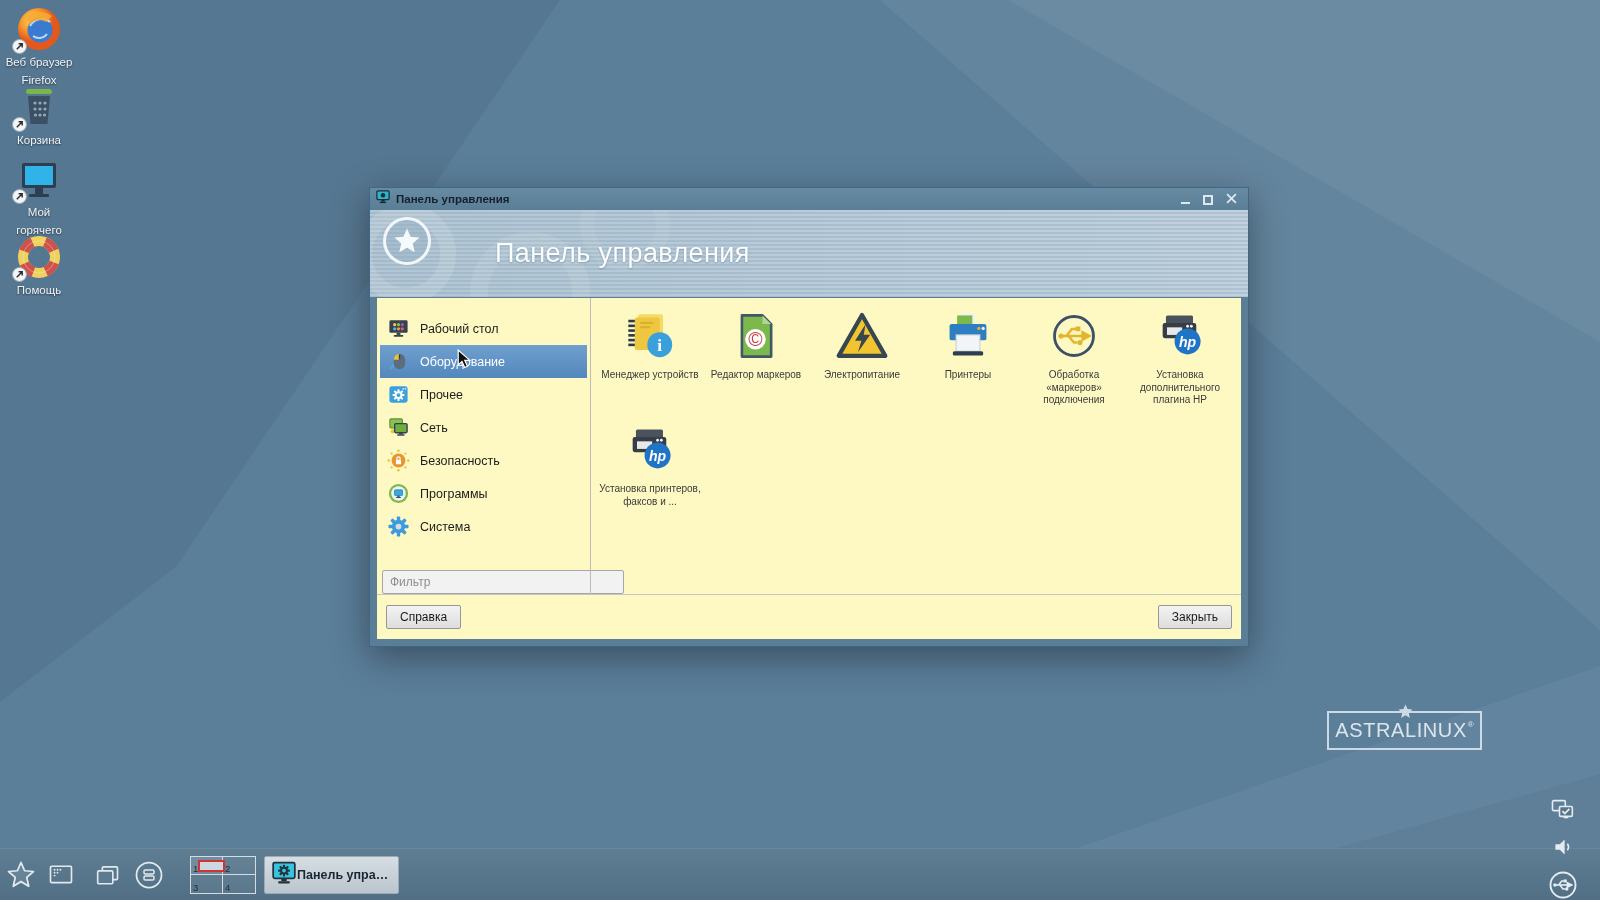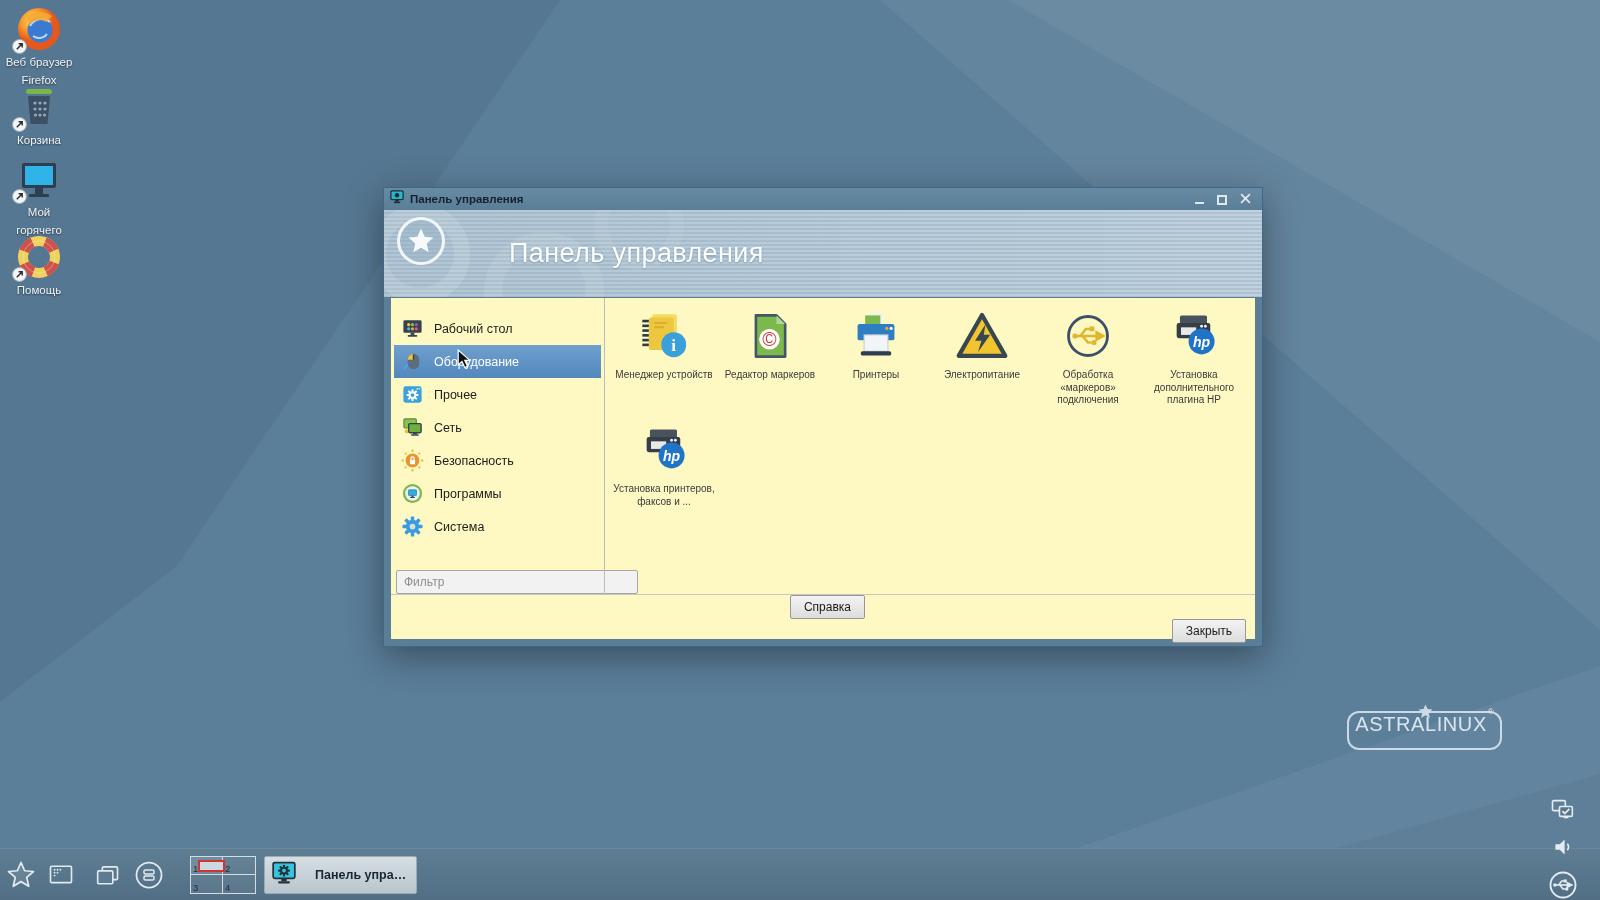--- a/index.html
+++ b/index.html
@@ -14,21 +14,21 @@
   .wp-d { background:rgba(255,255,255,0.05);  clip-path:polygon(58% 100%,100% 74%,100% 100%); }
   .wp-e { background:rgba(0,0,0,0.04);        clip-path:polygon(72% 100%,100% 86%,100% 100%); }
 
   
   .dicon { position:absolute; left:0; width:78px; text-align:center; cursor:default; }
   .dicon .ic { position:relative; width:46px; height:46px; margin:0 auto; }
   .dicon .lbl { color:#eef3f7; font-size:11.5px; line-height:15px; text-shadow:0 1px 2px rgba(0,0,0,.55); margin-top:3px; }
   .badge { position:absolute; left:-4px; bottom:-2px; width:15px; height:15px; background:#f2f4f6; border-radius:50%; border:1px solid #9aa7b0; display:flex; align-items:center; justify-content:center; }
 
   
-  .window { position:absolute; left:383px; top:187px; width:880px; height:460px;
+  .window { position:absolute; left:369px; top:187px; width:880px; height:460px;
             background:#5b7e97; border:1px solid #3f6787; box-shadow:0 10px 34px rgba(0,0,0,.38); }
   .titlebar { height:22px; display:flex; align-items:center; padding:0 6px;
               background:linear-gradient(180deg,#678ba3 0,#5b7e97 100%); }
   .titlebar .wt { font-size:11.5px; font-weight:bold; color:#15212c; margin-left:6px; flex:1; }
   .wcontrols { display:flex; align-items:center; gap:9px; margin-right:4px; }
   .wbtn { width:14px; height:14px; display:flex; align-items:flex-end; justify-content:center; cursor:pointer; }
   .glyph-min { width:9px; height:2px; background:#dfe8ee; margin-bottom:2px; }
   .glyph-max { width:10px; height:10px; border:2px solid #dfe8ee; margin-bottom:1px; }
 
   .banner { position:relative; height:87px; overflow:hidden;
@@ -60,49 +60,49 @@
             font-family:"Liberation Sans",sans-serif; }
   .filter::placeholder { color:#8f8f8f; }
   .vdivider { position:absolute; left:213px; top:0; bottom:45px; width:1px; background:#bcbcbc; }
 
   .grid { position:absolute; left:220px; top:10px; width:640px; display:flex; flex-wrap:wrap; }
   .app-item { width:106px; height:114px; display:flex; flex-direction:column; align-items:center; cursor:pointer; }
   .app-icon { height:56px; display:flex; align-items:center; justify-content:center; }
   .app-lbl { margin-top:5px; font-size:10px; line-height:1.25; color:#3a3a3a; text-align:center; max-width:102px; }
 
   .wfooter { position:absolute; left:0; right:0; bottom:0; height:45px; border-top:1px solid #c6c6c6;
-             display:flex; align-items:center;flex-direction:column; }
+             display:flex; align-items:center; }
   .btn { font-family:"Liberation Sans",sans-serif; font-size:12px; color:#1b1b1b; padding:4px 13px;
          background:linear-gradient(180deg,#f3f3f3,#dddddd); border:1px solid #979797; border-radius:2px; cursor:pointer; }
   .btn-help { margin-left:9px; }
   .btn-close { margin-left:auto; margin-right:9px; }
 
   
   .astra { position:absolute; left:1327px; top:711px; width:155px; height:39px;
-           border:2px solid rgba(215,227,236,.9); border-radius:12px;
-           display:flex; align-items:flex-start; justify-content:center;margin-left:20px; }
+           border:2px solid rgba(215,227,236,.9); border-radius:0;
+           display:flex; align-items:center; justify-content:center; }
   .astra .atext { color:#dbe5ed; font-size:20px; letter-spacing:.6px; font-weight:500; }
   .astra .areg { color:#dbe5ed; font-size:8px; vertical-align:top; margin-left:1px; transform:translateY(-6px); display:inline-block; }
   .astra .astar { position:absolute; left:50%; top:-10px; transform:translateX(-8px); }
 
   
   .taskbar { position:absolute; left:0; bottom:0; width:1600px; height:52px;
              background:linear-gradient(180deg,#5e7e94,#516e84); border-top:1px solid rgba(255,255,255,.16);
              display:flex; align-items:center; }
   .tb-icon { width:34px; height:34px; display:flex; align-items:center; justify-content:center; cursor:pointer; }
   .pager { position:relative; margin-left:24px; width:66px; height:38px; border:1px solid #d3dce2;
            display:grid; grid-template-columns:1fr 1fr; grid-template-rows:1fr 1fr; cursor:pointer;
            background:rgba(255,255,255,.05); }
   .pcell { position:relative; border:0 solid #d3dce2; }
   .pcell:nth-child(1){ border-right-width:1px; border-bottom-width:1px; background:rgba(255,255,255,.10); }
   .pcell:nth-child(2){ border-bottom-width:1px; }
   .pcell:nth-child(3){ border-right-width:1px; }
   .pnum { position:absolute; left:2px; bottom:0px; font-size:9.5px; color:#21303f; }
   .pwin { position:absolute; left:7px; top:3px; width:27px; height:12px; border:2px solid #cf3631; background:#ccd9e2; }
-  .task-btn { margin-left:8px; height:38px; padding:0 10px 0 6px; display:flex; align-items:center; gap:18px;
+  .task-btn { margin-left:8px; height:38px; padding:0 10px 0 6px; display:flex; align-items:center; gap:0;
               background:linear-gradient(180deg,#d6dee3,#bac5cd); border:1px solid #9cabb6; border-radius:2px; cursor:pointer; }
   .task-btn .tlbl { font-size:12.5px; font-weight:bold; color:#1a2631; }
   .tray { margin-left:auto; display:flex; align-items:center; gap:10px; padding-right:18px;flex-direction:column; }
   .tray-txt { color:#e6edf3; font-size:13px; cursor:default; }
   .clock { color:#eef3f7; font-size:15.5px; cursor:default; }
   .tricon { display:flex; align-items:center; justify-content:center; cursor:pointer; }
 
   .cursor { position:absolute; left:455px; top:349px; z-index:30; pointer-events:none; }
 </style>
 </head>
@@ -401,41 +401,41 @@
               <path d="M30 5 l8 8 h-8 z" fill="#b2d494"></path>
               <circle cx="23.5" cy="27" r="9.5" fill="#ffffff"></circle>
               <text x="23.5" y="33.5" text-anchor="middle" font-size="18" font-family="'Liberation Sans',sans-serif" fill="#cc3b3b">©</text>
             </svg>
           </div>
           <div class="app-lbl">Редактор маркеров</div>
         </div>
 
         <div class="app-item">
           <div class="app-icon">
+            <svg width="56" height="52" viewBox="0 0 48 44">
+              <path d="M24 4 L44 39 H4 Z" fill="#f2c430" stroke="#37474f" stroke-width="3.6" stroke-linejoin="round"></path>
+              <polygon points="27,12 18,26 23.5,26 20.5,36 31,21 25.5,21" fill="#37474f"></polygon>
+            </svg>
+          </div>
+          <div class="app-lbl">Электропитание</div>
+        </div>
+
+        <div class="app-item">
+          <div class="app-icon">
             <svg width="52" height="52" viewBox="0 0 48 48">
               <rect x="17" y="3" width="13" height="11" fill="#eef2f4"></rect>
               <rect x="14" y="5" width="14" height="10" fill="#7cb84c"></rect>
               <rect x="7" y="13" width="34" height="15" rx="2" fill="#2d7fc1"></rect>
               <circle cx="34" cy="17" r="1.5" fill="#f0a832"></circle>
                 <circle cx="38" cy="17" r="1.5" fill="#eef2f4"></circle>
               <rect x="13" y="23" width="22" height="15" fill="#f2f5f7" stroke="#c9d0d5" stroke-width="1"></rect>
               <rect x="10" y="38" width="28" height="4" rx="1.5" fill="#2d3e50"></rect>
             </svg>
           </div>
           <div class="app-lbl">Принтеры</div>
-        </div>
-
-        <div class="app-item">
-          <div class="app-icon">
-            <svg width="56" height="52" viewBox="0 0 48 44">
-              <path d="M24 4 L44 39 H4 Z" fill="#f2c430" stroke="#37474f" stroke-width="3.6" stroke-linejoin="round"></path>
-              <polygon points="27,12 18,26 23.5,26 20.5,36 31,21 25.5,21" fill="#37474f"></polygon>
-            </svg>
-          </div>
-          <div class="app-lbl">Электропитание</div>
         </div>
 
         <div class="app-item">
           <div class="app-icon">
             <svg width="52" height="52" viewBox="0 0 48 48">
               <circle cx="24" cy="24" r="18" fill="none" stroke="#3d5166" stroke-width="2.6"></circle>
               <g stroke="#e3b52e" stroke-width="2.4" fill="#e3b52e">
                 <line x1="12" y1="24" x2="33" y2="24"></line>
                 <polygon points="38,24 32,20.8 32,27.2"></polygon>
                 <path d="M17 24 L22 17.5 H26" fill="none"></path>

